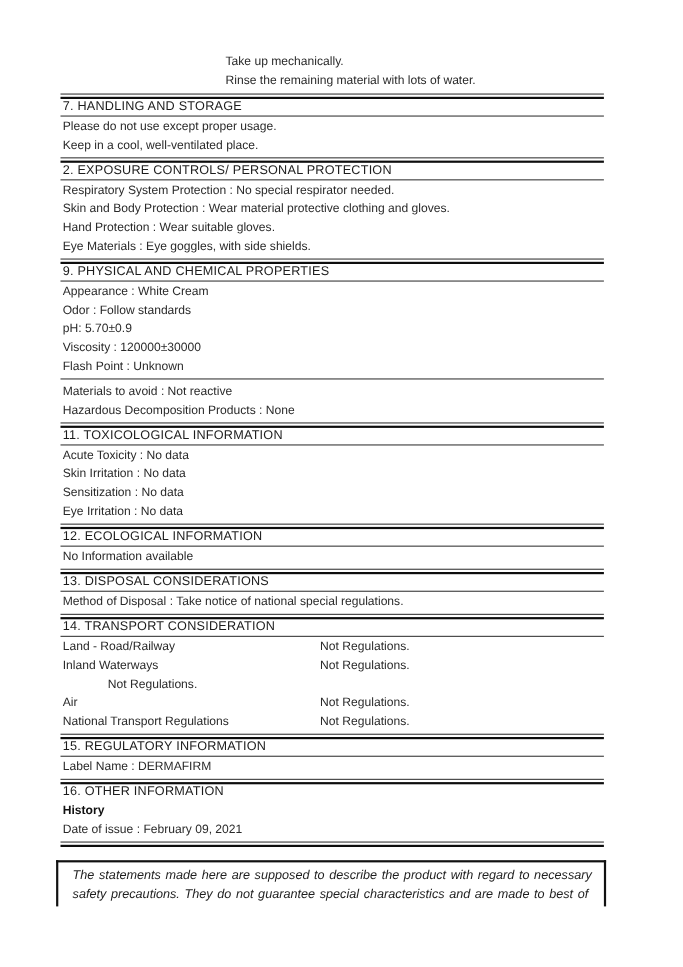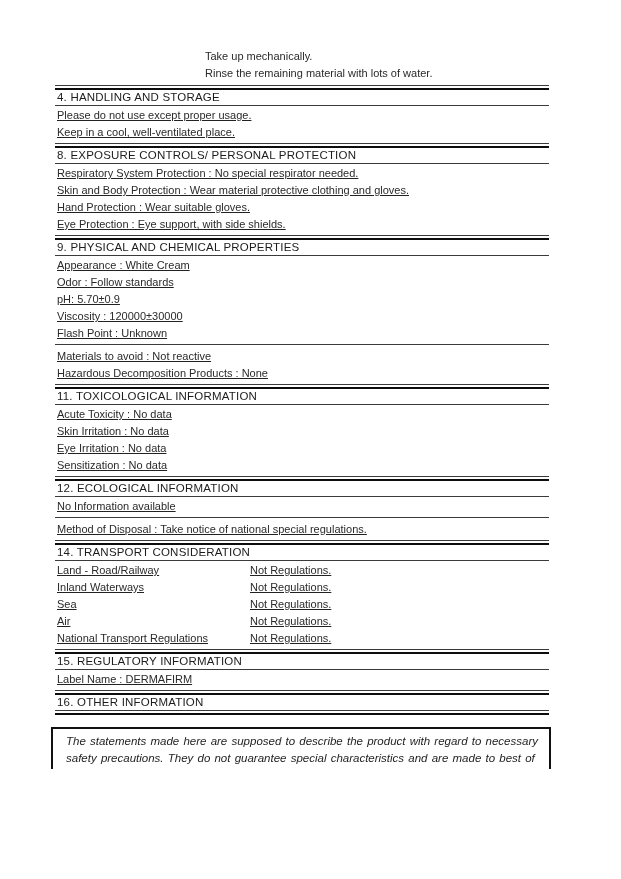--- a/index.html
+++ b/index.html
@@ -45,26 +45,26 @@
     border-top: 2px solid #0d0d0d;
     border-bottom: 1px solid #3a3a3a;
     font-size: 11.5px;
     line-height: 13px;
     padding: 1px 0 1px 2px;
     letter-spacing: 0.2px;
     white-space: nowrap;
     color: #1c1c1c;
   }
   .sec-h.no-underline { border-bottom: none; }
-  .sec-body { padding: 1px 0 2px 0; text-decoration: underline; }
+  .sec-body { padding: 1px 0 2px 0; }
 
   
   .kv { display: flex; }
   .kv .k { width: 193px; flex: 0 0 193px; }
-  .kv .v { flex: 1; }
+  .kv .v { flex: 1; margin-left: 41px; }
 
   .bold { font-weight: bold; color: #111; }
 
   .end-rule {
     height: 2px;
     background: #0d0d0d;
     margin-top: 2px;
     width: 494px;
   }
 
@@ -94,34 +94,34 @@
 
 <div class="page">
   <div class="content">
 
     <div class="intro">
       <div class="row">Take up mechanically.</div>
       <div class="row">Rinse the remaining material with lots of water.</div>
     </div>
 
     <div class="sec">
-      <div class="sec-h">4. HANDLING AND STORAGE</div>
+      <div class="sec-h">7. HANDLING AND STORAGE</div>
       <div class="sec-body">
         <div class="row">Please do not use except proper usage.</div>
         <div class="row">Keep in a cool, well-ventilated place.</div>
       </div>
     </div>
 
     <div class="sec">
-      <div class="sec-h">8. EXPOSURE CONTROLS/ PERSONAL PROTECTION</div>
+      <div class="sec-h">2. EXPOSURE CONTROLS/ PERSONAL PROTECTION</div>
       <div class="sec-body">
         <div class="row">Respiratory System Protection : No special respirator needed.</div>
         <div class="row">Skin and Body Protection : Wear material protective clothing and gloves.</div>
         <div class="row">Hand Protection : Wear suitable gloves.</div>
-        <div class="row">Eye Protection : Eye support, with side shields.</div>
+        <div class="row">Eye Materials : Eye goggles, with side shields.</div>
       </div>
     </div>
 
     <div class="sec">
       <div class="sec-h">9. PHYSICAL AND CHEMICAL PROPERTIES</div>
       <div class="sec-body">
         <div class="row">Appearance : White Cream</div>
         <div class="row">Odor : Follow standards</div>
         <div class="row">pH: 5.70±0.9</div>
         <div class="row">Viscosity : 120000±30000</div>
@@ -134,51 +134,51 @@
         <div class="row">Materials to avoid : Not reactive</div>
         <div class="row">Hazardous Decomposition Products : None</div>
       </div>
     </div>
 
     <div class="sec">
       <div class="sec-h">11. TOXICOLOGICAL INFORMATION</div>
       <div class="sec-body">
         <div class="row">Acute Toxicity : No data</div>
         <div class="row">Skin Irritation : No data</div>
+        <div class="row">Sensitization : No data</div>
         <div class="row">Eye Irritation : No data</div>
-        <div class="row">Sensitization : No data</div>
       </div>
     </div>
 
     <div class="sec">
       <div class="sec-h">12. ECOLOGICAL INFORMATION</div>
       <div class="sec-body">
         <div class="row">No Information available</div>
       </div>
     </div>
 
     <div class="sec">
+      <div class="sec-h">13. DISPOSAL CONSIDERATIONS</div>
       <div class="sec-body">
         <div class="row">Method of Disposal : Take notice of national special regulations.</div>
       </div>
     </div>
 
     <div class="sec">
       <div class="sec-h">14. TRANSPORT CONSIDERATION</div>
       <div class="sec-body">
         <div class="row kv">
           <span class="k">Land - Road/Railway</span>
           <span class="v">Not Regulations.</span>
         </div>
         <div class="row kv">
           <span class="k">Inland Waterways</span>
           <span class="v">Not Regulations.</span>
         </div>
         <div class="row kv">
-          <span class="k">Sea</span>
           <span class="v">Not Regulations.</span>
         </div>
         <div class="row kv">
           <span class="k">Air</span>
           <span class="v">Not Regulations.</span>
         </div>
         <div class="row kv">
           <span class="k">National Transport Regulations</span>
           <span class="v">Not Regulations.</span>
         </div>
@@ -187,20 +187,24 @@
 
     <div class="sec">
       <div class="sec-h">15. REGULATORY INFORMATION</div>
       <div class="sec-body">
         <div class="row">Label Name : DERMAFIRM</div>
       </div>
     </div>
 
     <div class="sec">
       <div class="sec-h no-underline">16. OTHER INFORMATION</div>
+      <div class="sec-body">
+        <div class="row bold">History</div>
+        <div class="row">Date of issue : February 09, 2021</div>
+      </div>
     </div>
 
     <div class="end-rule"></div>
 
     <div class="disclaimer">
       <div class="row">The statements made here are supposed to describe the product with regard to necessary</div>
       <div class="row">safety precautions. They do not guarantee special characteristics and are made to best of</div>
     </div>
 
   </div>

